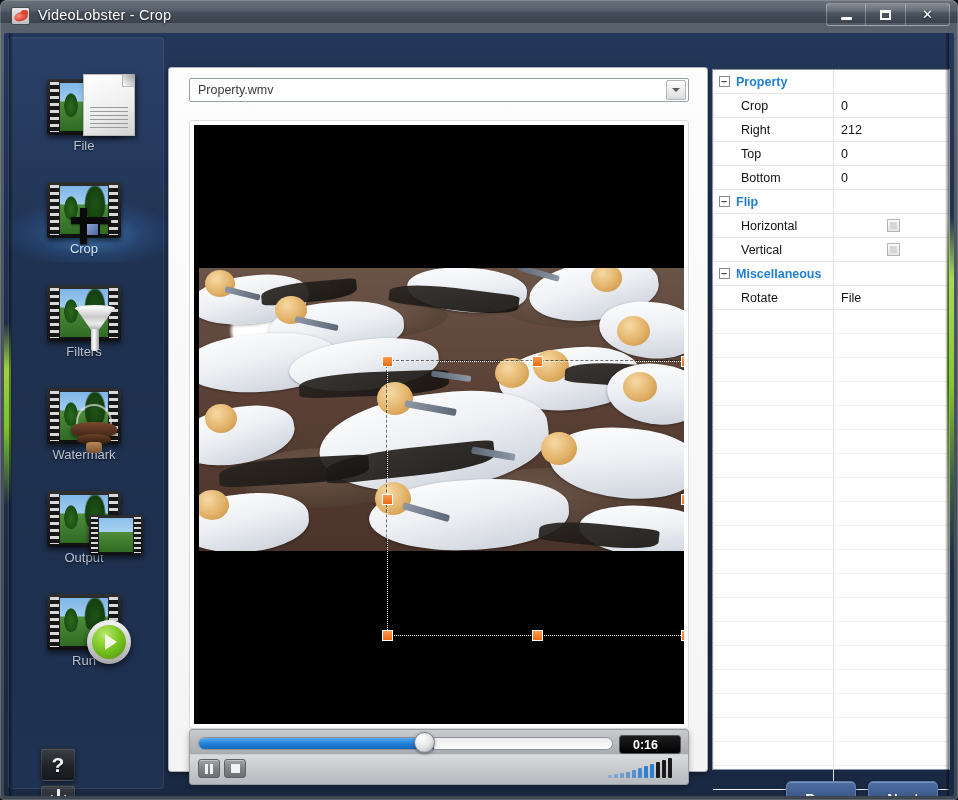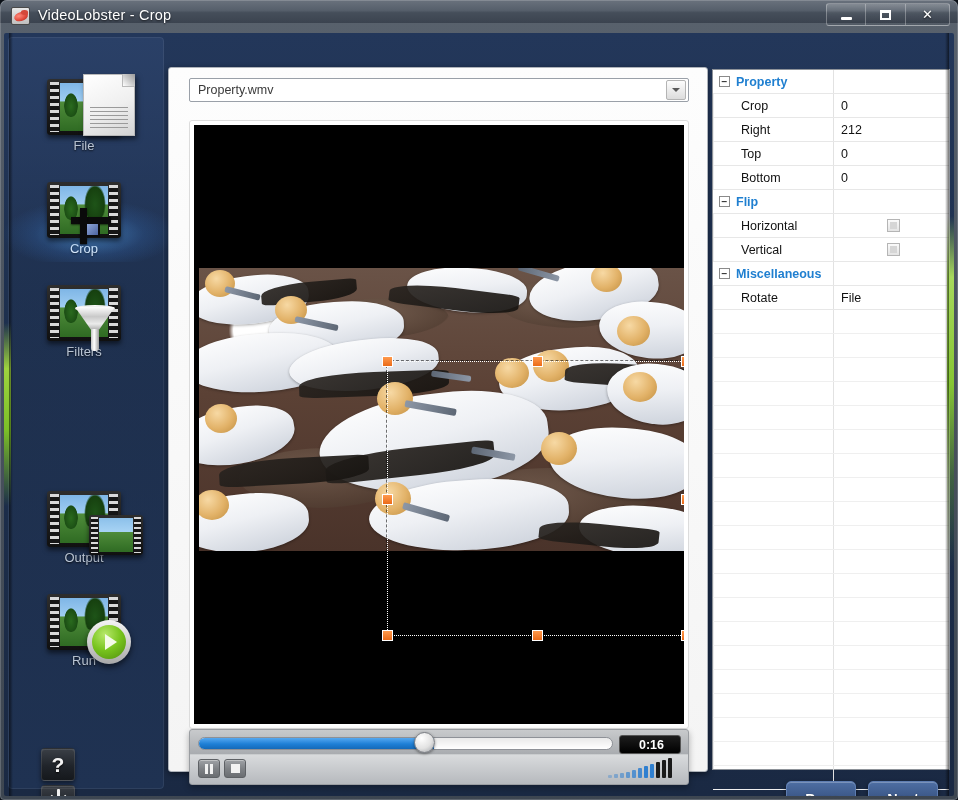--- a/index.html
+++ b/index.html
@@ -339,21 +339,21 @@
   }
   #seek-thumb{
     position:absolute; left:224px; top:2px; width:21px; height:21px; border-radius:50%;
     background:radial-gradient(circle at 35% 28%, #ffffff 0%,#e2e2e2 55%,#9ea1a6 100%);
     border:1px solid #7b7e84; box-shadow:0 1px 3px rgba(0,0,0,.45);
   }
   #time-box{
     position:absolute; right:7px; top:5px; width:62px; height:19px;
     background:linear-gradient(180deg,#1d1d1d,#000000);
     border:1px solid #555; border-radius:3px;
-    display:flex; align-items:center; justify-content:flex-end; padding-right:16px;
+    display:flex; align-items:center; justify-content:flex-end; padding-right:22px;
   }
   #time-text{ color:#ffffff; font-size:12.5px; font-weight:bold;}
   .pbtn{
     position:absolute; top:29px; width:22px; height:19px; border-radius:3px;
     background:linear-gradient(180deg,#9fa2a6 0%,#7f8286 50%, #6a6d71 100%);
     border:1px solid #5e6165;
     box-shadow:inset 0 1px 0 rgba(255,255,255,.35);
     display:flex; align-items:center; justify-content:center;
   }
   #btn-pause{ left:8px;} #btn-stop{ left:34px;}
@@ -484,20 +484,34 @@
             <div class="pic"></div>
           <div class="ov ov-funnel">
               <div class="rim"></div>
               <div class="cone"></div>
               <div class="neck"></div>
             </div>
         </div>
         <div class="nav-label">Filters</div>
       </div>
 
+      <div class="nav-item" style="top:351px">
+        <div class="film">
+          <div class="strip l"></div>
+            <div class="strip r"></div>
+            <div class="pic"></div>
+          <div class="ov ov-stamp">
+              <div class="arc"></div>
+              <div class="pad"></div>
+              <div class="pad2"></div>
+              <div class="knob"></div>
+            </div>
+        </div>
+        <div class="nav-label">Watermark</div>
+      </div>
 
       <div class="nav-item" style="top:454px">
         <div class="film">
           <div class="strip l"></div>
             <div class="strip r"></div>
             <div class="pic"></div>
           <div class="ov ov-film2">
               <div class="s l"></div>
               <div class="s r"></div>
               <div class="p"></div>

